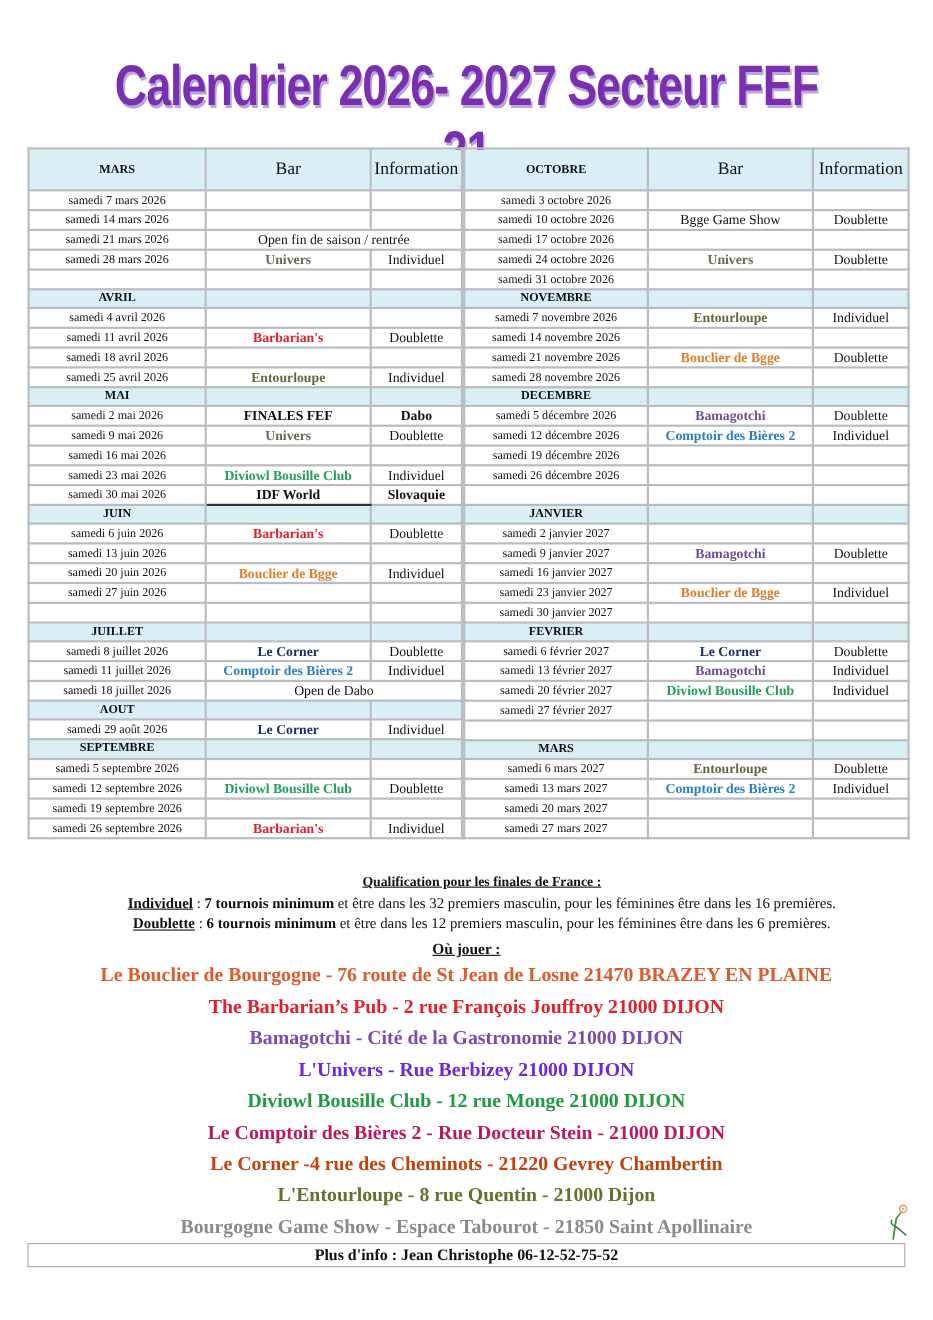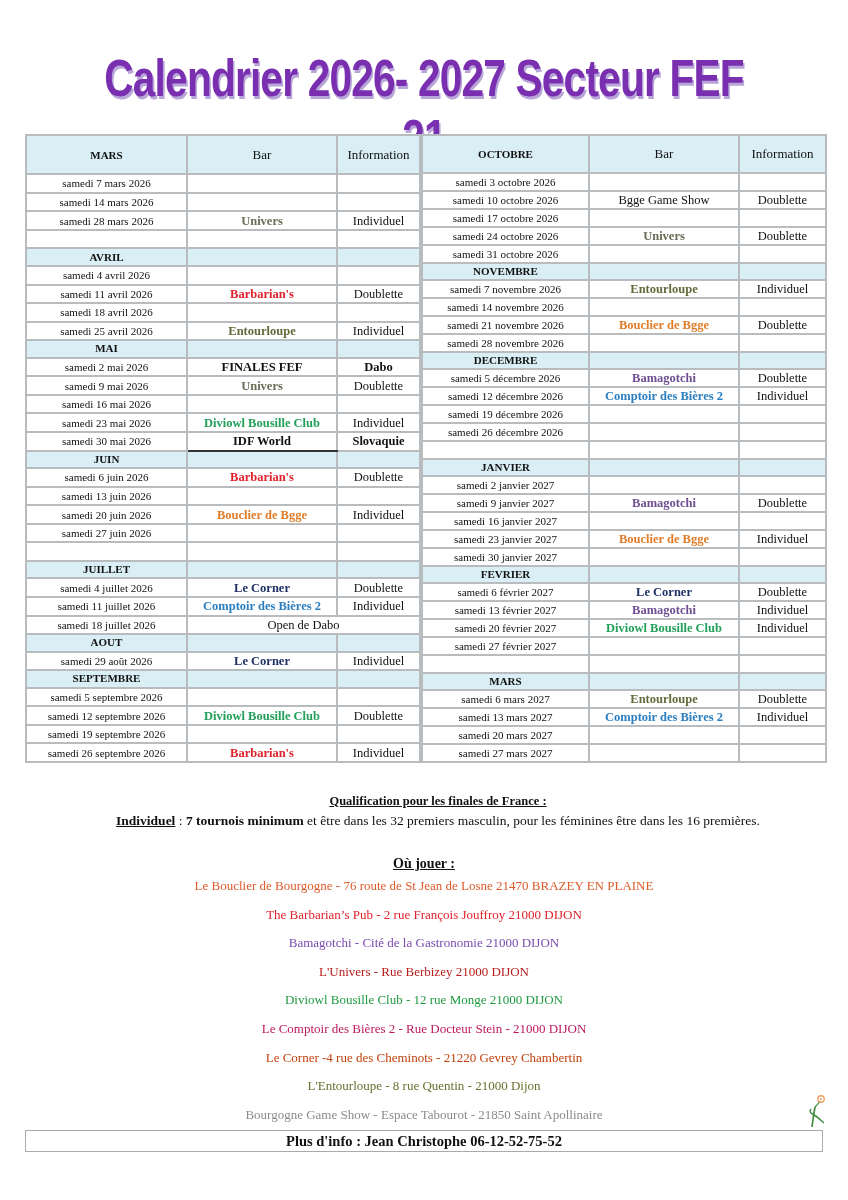--- a/index.html
+++ b/index.html
@@ -1,34 +1,34 @@
 <!DOCTYPE html>
 <html><head>
 <meta charset="utf-8">
 <style>
   html,body{margin:0;padding:0;background:#fff;}
   body{width:848px;height:1200px;position:relative;overflow:hidden;font-family:"Liberation Serif",serif;color:#111;}
   .title{position:absolute;left:0;top:48px;width:848px;text-align:center;font-family:"Liberation Sans",sans-serif;font-weight:bold;font-size:52px;line-height:60px;color:#7a2fb0;letter-spacing:-1px;transform:scaleX(0.78);transform-origin:center;text-shadow:2px 3px 0 #b9a6d8;}
   .tables{position:absolute;left:25px;top:134px;width:798px;display:flex;justify-content:space-between;}
   table.cal{border-collapse:collapse;table-layout:fixed;}
   table.cal td{border:2px solid #b8bcbf;text-align:center;padding:0;overflow:hidden;white-space:nowrap;}
-  table.cal tr.colhead td{height:36px;background:#daeef5;font-size:13px;}
+  table.cal tr.colhead td{height:36px;background:#daeef5;font-size:16px;}
   table.cal tr.colhead td.month{font-weight:bold;font-size:11px;}
   table.cal tr.mhead td{background:#daeef5;height:15px;font-weight:bold;font-size:11px;line-height:15px;}
   table.cal tr.row td{height:16px;font-size:11px;line-height:16px;}
   table.cal tr.row td.bar{font-size:12.5px;}
   table.cal tr.row td.info{font-size:12.5px;}
   .b{font-weight:bold;}
   .idf{border-bottom:2px solid #333 !important;}
   .quals{position:absolute;left:39px;top:792px;width:798px;text-align:center;font-size:13.5px;line-height:19px;}
   .quals .h{font-weight:bold;text-decoration:underline;font-size:12.5px;}
   .quals u{font-weight:bold;}
   .venues{position:absolute;left:25px;top:856px;width:798px;text-align:center;}
   .venues .h{font-weight:bold;text-decoration:underline;font-size:14px;line-height:16px;}
-  .venues .v{font-weight:normal;font-size:13px;line-height:28.6px;}
+  .venues .v{font-weight:bold;font-size:18px;line-height:28.6px;}
   .info-bar{position:absolute;left:25px;top:1130px;width:796px;height:20px;border:1.5px solid #aaa;text-align:center;font-weight:bold;font-size:14.5px;line-height:20px;}
   .flower{position:absolute;left:803px;top:1093px;width:26px;height:36px;}
 </style>
 </head>
 <body>
 
 <div class="title">Calendrier 2026- 2027 Secteur FEF 21</div>
 
 <div class="tables">
   <table class="cal" id="tbl-left" style="width:394px">
@@ -47,20 +47,24 @@
           <td>samedi 7 mars 2026</td>
           <td class="bar"></td>
           <td class="info"></td>
         </tr>
         <tr class="row">
           <td>samedi 14 mars 2026</td>
           <td class="bar"></td>
           <td class="info"></td>
         </tr>
         <tr class="row">
+          <td>samedi 21 mars 2026</td>
+          <td class="bar" colspan="2">Open fin de saison / rentrée</td>
+        </tr>
+        <tr class="row">
           <td>samedi 28 mars 2026</td>
           <td class="bar b" style="color: rgb(107, 107, 85);">Univers</td>
           <td class="info">Individuel</td>
         </tr>
         <tr class="row">
           <td></td>
           <td class="bar"></td>
           <td class="info"></td>
         </tr>
         <tr class="mhead">
@@ -147,21 +151,21 @@
           <td></td>
           <td class="bar"></td>
           <td class="info"></td>
         </tr>
         <tr class="mhead">
           <td>JUILLET</td>
           <td></td>
           <td></td>
         </tr>
         <tr class="row">
-          <td>samedi 4 juillet 2026</td>
+          <td>samedi 8 juillet 2026</td>
           <td class="bar b" style="color: rgb(30, 47, 102);">Le Corner</td>
           <td class="info">Doublette</td>
         </tr>
         <tr class="row">
           <td>samedi 11 juillet 2026</td>
           <td class="bar b" style="color: rgb(43, 127, 192);">Comptoir des Bières 2</td>
           <td class="info">Individuel</td>
         </tr>
         <tr class="row">
           <td>samedi 18 juillet 2026</td>
@@ -383,29 +387,32 @@
         </tr>
       </tbody>
   </table>
 </div>
 
 <div class="quals">
   <div class="h">Qualification pour les finales de France :</div>
   <div>
     <u>Individuel</u><span> : </span><b>7 tournois minimum</b><span> et être dans les 32 premiers masculin, pour les féminines être dans les 16 premières.</span>
   </div>
+  <div>
+    <u>Doublette</u><span> : </span><b>6 tournois minimum</b><span> et être dans les 12 premiers masculin,  pour les féminines être dans les 6 premières.</span>
+  </div>
 </div>
 
 <div class="venues">
   <div class="h">Où jouer :</div>
   <div id="venue-list">
       <div class="v" style="color: rgb(221, 90, 42);">Le Bouclier de Bourgogne - 76 route de St Jean de Losne 21470 BRAZEY EN PLAINE</div>
       <div class="v" style="color: rgb(224, 32, 42);">The Barbarian’s  Pub - 2 rue François Jouffroy 21000 DIJON</div>
       <div class="v" style="color: rgb(122, 74, 176);">Bamagotchi - Cité de la Gastronomie 21000 DIJON</div>
-      <div class="v" style="color: #b91c1c;">L'Univers - Rue Berbizey 21000 DIJON</div>
+      <div class="v" style="color: #6d28d9;">L'Univers - Rue Berbizey 21000 DIJON</div>
       <div class="v" style="color: rgb(31, 154, 64); text-align: center;">Diviowl Bousille Club - 12 rue Monge 21000 DIJON</div>
       <div class="v" style="color: #be185d;">Le Comptoir des Bières 2 - Rue Docteur Stein - 21000 DIJON</div>
       <div class="v" style="color: #c2410c;">Le Corner -4 rue des Cheminots - 21220 Gevrey Chambertin</div>
       <div class="v" style="color: rgb(107, 111, 46);">L'Entourloupe - 8 rue Quentin - 21000 Dijon</div>
       <div class="v" style="color: rgb(138, 138, 138);">Bourgogne Game Show - Espace Tabourot - 21850 Saint Apollinaire</div>
     </div>
 </div>
 
 <div class="info-bar">Plus d'info : Jean Christophe  06-12-52-75-52</div>
 

